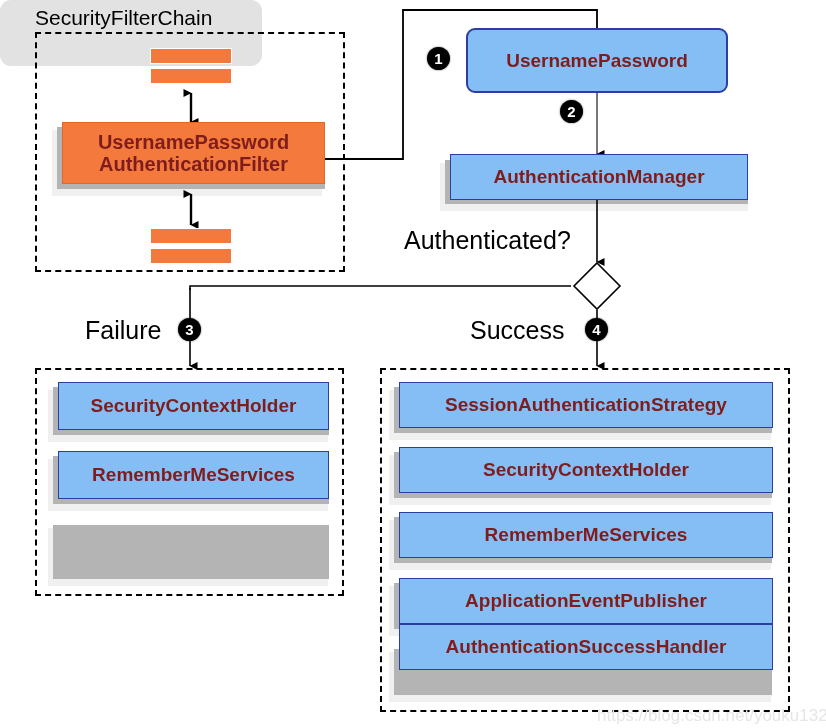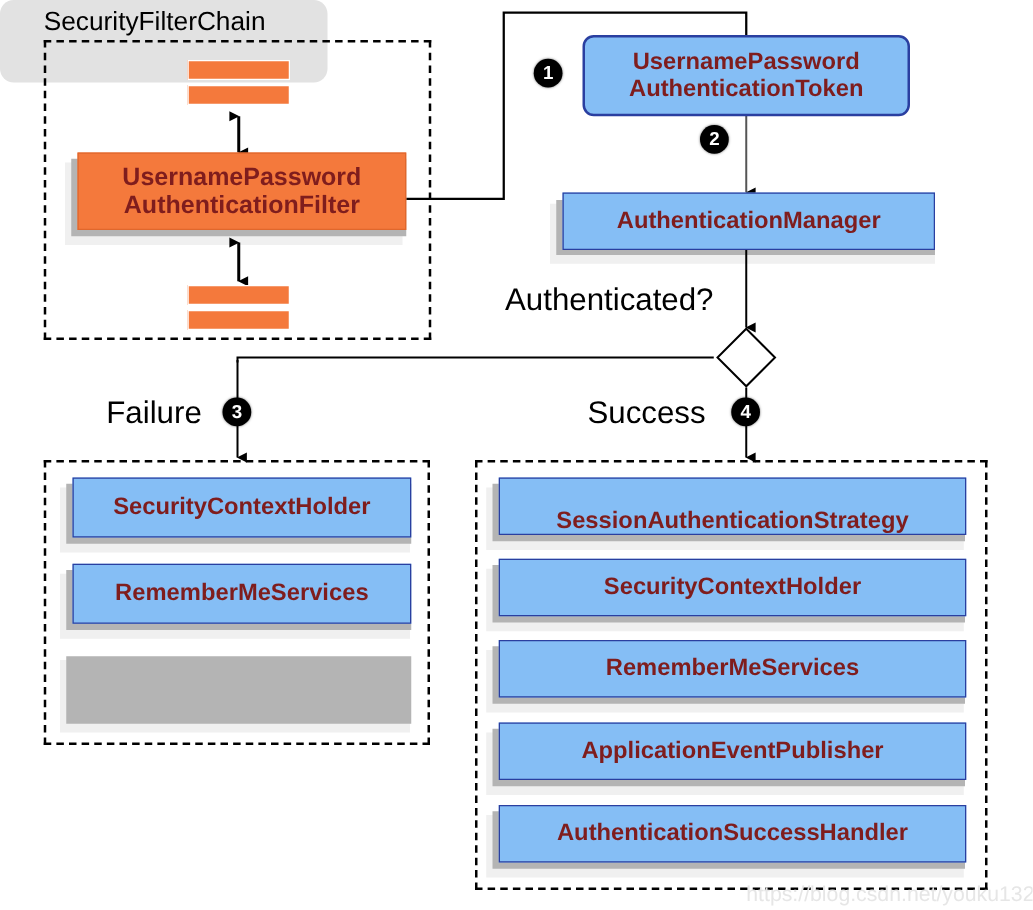--- a/index.html
+++ b/index.html
@@ -189,21 +189,20 @@
     </div>
   </div>
 
   <div class="bar-orange" style="left:150px; top:228px; width:82px; height:16px;"></div>
   <div class="bar-orange" style="left:150px; top:248px; width:82px; height:16px;"></div>
 
   <div class="shadow-round" style="left:472px; top:36px; width:262px; height:66px;"></div>
   <div class="node node-blue node-rounded" style="left:466px; top:28px; width:262px; height:65px;">
     <div>
       <span class="lbl">UsernamePassword</span>
-      <span class="lbl">AuthenticationToken</span>
     </div>
   </div>
 
   <div class="badge" style="left:427px; top:47px;">1</div>
 
   <div class="badge" style="left:560px; top:100px;">2</div>
 
   <div class="shadow-soft" style="left:440px; top:163px; width:308px; height:48px;"></div>
   <div class="shadow" style="left:445px; top:160px; width:303px; height:44px;"></div>
   <div class="node node-blue" style="left:450px; top:154px; width:298px; height:46px;">
@@ -232,21 +231,21 @@
     <span class="lbl">RememberMeServices</span>
   </div>
 
   <div class="shadow-soft" style="left:48px; top:528px; width:280px; height:58px;"></div>
   <div class="shadow" style="left:53px; top:525px; width:276px; height:54px;"></div>
 
   <div class="dashed-group" style="left:380px; top:368px; width:410px; height:344px;"></div>
 
   <div class="shadow-soft" style="left:389px; top:390px; width:382px; height:50px;"></div>
   <div class="shadow" style="left:394px; top:387px; width:378px; height:46px;"></div>
-  <div class="node node-blue" style="left:399px; top:382px; width:374px; height:46px;align-items:flex-end;">
+  <div class="node node-blue" style="left:399px; top:382px; width:374px; height:46px;">
     <span class="lbl">SessionAuthenticationStrategy</span>
   </div>
 
   <div class="shadow-soft" style="left:389px; top:455px; width:382px; height:50px;"></div>
   <div class="shadow" style="left:394px; top:452px; width:378px; height:46px;"></div>
   <div class="node node-blue" style="left:399px; top:447px; width:374px; height:46px;">
     <span class="lbl">SecurityContextHolder</span>
   </div>
 
   <div class="shadow-soft" style="left:389px; top:520px; width:382px; height:50px;"></div>
@@ -256,19 +255,19 @@
   </div>
 
   <div class="shadow-soft" style="left:389px; top:586px; width:382px; height:50px;"></div>
   <div class="shadow" style="left:394px; top:583px; width:378px; height:46px;"></div>
   <div class="node node-blue" style="left:399px; top:578px; width:374px; height:46px;text-align:right;">
     <span class="lbl">ApplicationEventPublisher</span>
   </div>
 
   <div class="shadow-soft" style="left:389px; top:652px; width:382px; height:50px;"></div>
   <div class="shadow" style="left:394px; top:649px; width:378px; height:46px;"></div>
-  <div class="node node-blue" style="left:399px; top:644px; width:374px; height:46px;">
+  <div class="node node-blue" style="left:399px; top:624px; width:374px; height:46px;">
     <span class="lbl">AuthenticationSuccessHandler</span>
   </div>
 
   <div class="watermark" style="left:597px; top:706px;">https://blog.csdn.net/youku1327</div>
 
 </div>
 
 </body></html>

